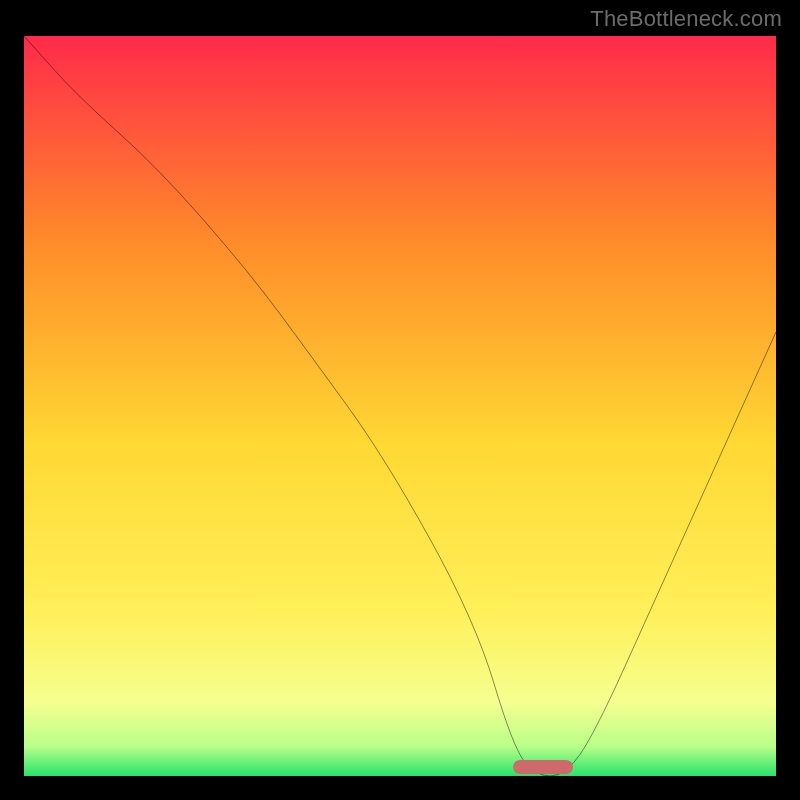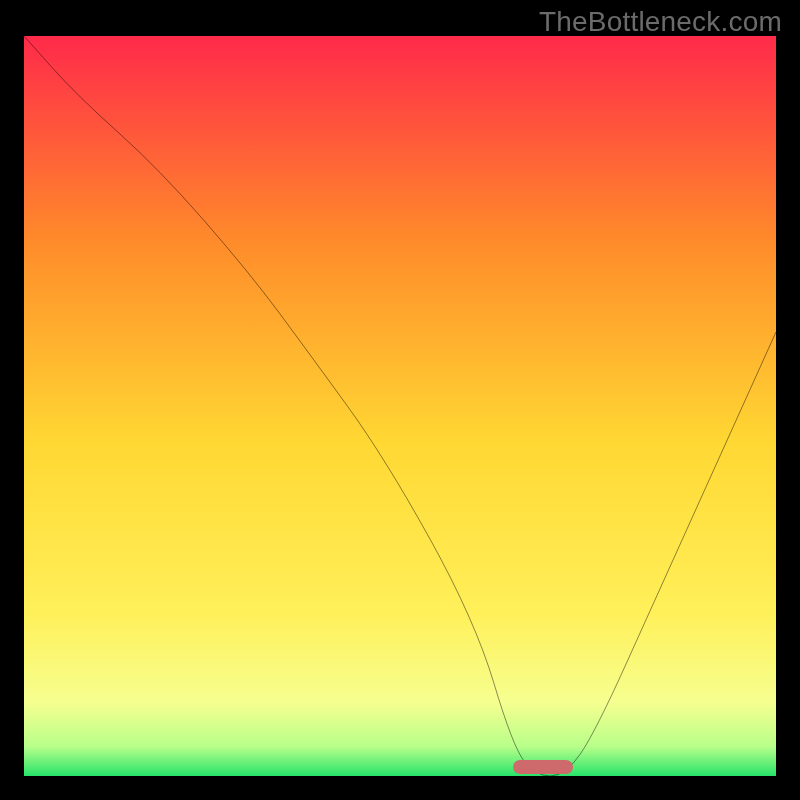--- a/index.html
+++ b/index.html
@@ -13,21 +13,21 @@
   .container {
     position: relative;
     width: 800px;
     height: 800px;
   }
   .watermark {
     position: absolute;
     top: 6px;
     right: 18px;
     font-family: Arial, Helvetica, sans-serif;
-    font-size: 28px;
+    font-size: 22px;
     font-weight: 500;
     color: #6b6b6b;
     letter-spacing: 0.2px;
     z-index: 3;
   }
   .plot-area {
     position: absolute;
     left: 24px;
     top: 36px;
     width: 752px;

